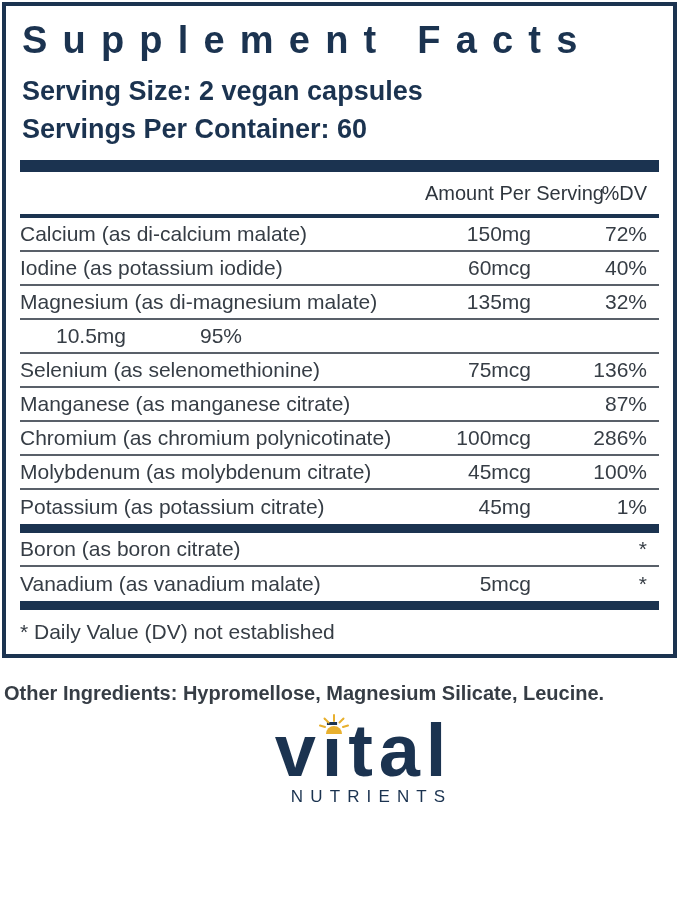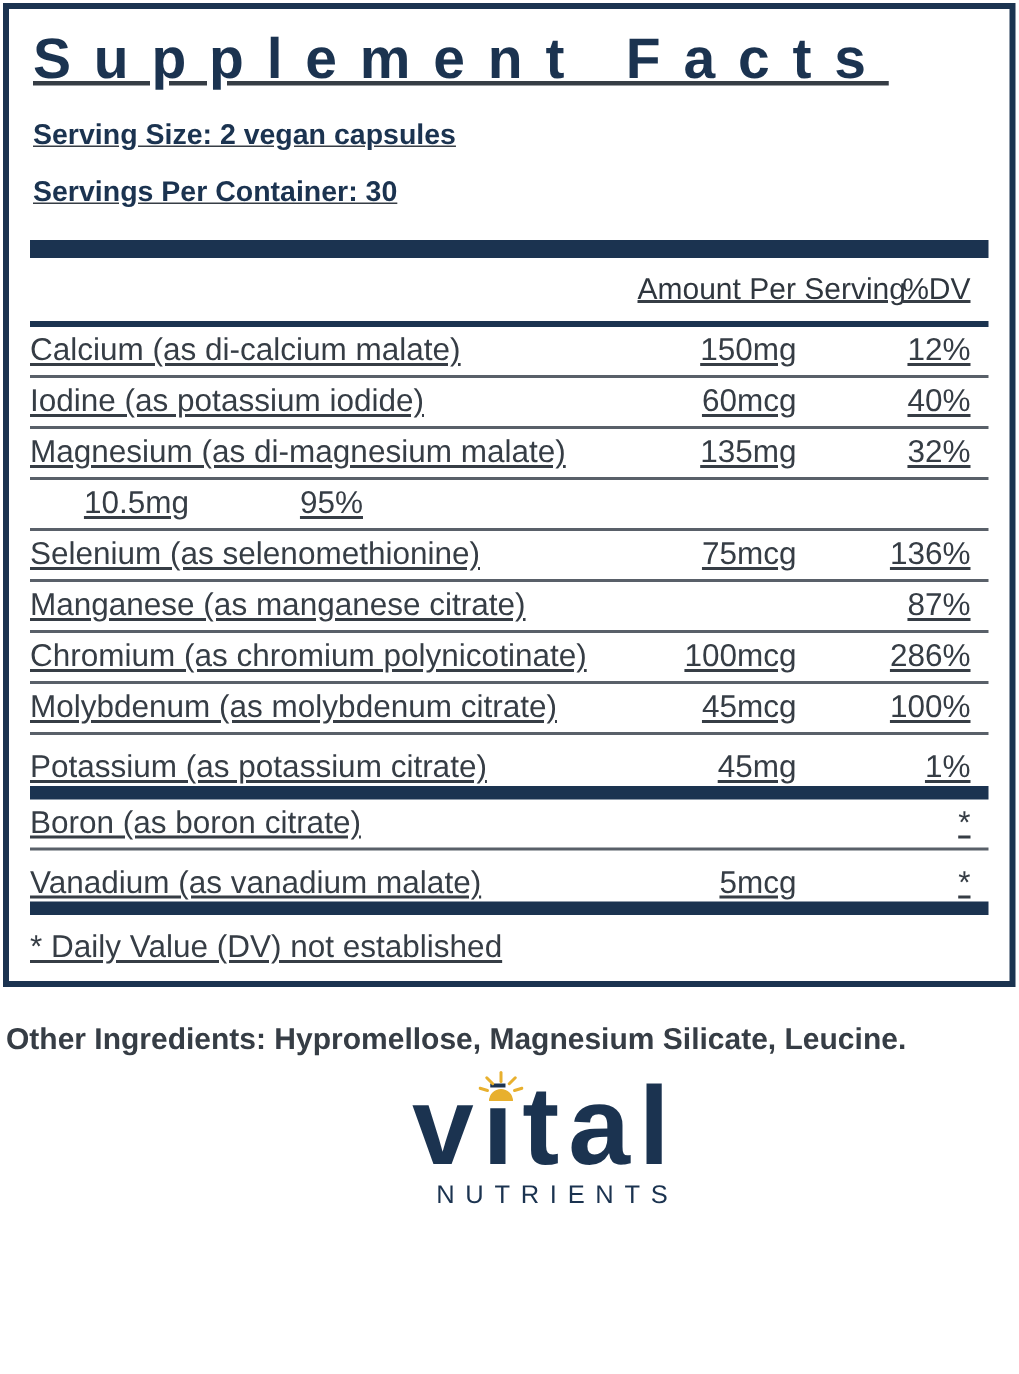--- a/index.html
+++ b/index.html
@@ -11,44 +11,43 @@
   *{box-sizing:border-box;}
   html,body{margin:0;padding:0;}
   body{
     width:679px;height:916px;overflow:hidden;background:#fff;
     font-family:"Liberation Sans",sans-serif;color:var(--text);
   }
   .panel{
     margin:2px 2px 0 2px;
     border:4px solid var(--navy);
     padding:10px 14px 0 14px;
-    text-decoration:underline;
   }
   .sf-title{
     font-size:38px;font-weight:bold;color:var(--navy);
     letter-spacing:0.40em;white-space:nowrap;line-height:44px;
     margin:2px 0 10px 2px;
   }
   .serving-block{margin-left:2px;}
   .serving-line{
-    font-size:19px;font-weight:bold;color:var(--navy);line-height:38px;
+    font-size:27px;font-weight:bold;color:var(--navy);line-height:38px;
   }
   .bar-thick{height:12px;background:var(--navy);margin-top:12px;}
   .hdr-row{
     display:flex;align-items:center;height:42px;font-size:20px;color:#2f363e;
   }
   .hdr-rule{height:4px;background:var(--navy);}
   .col-name{flex:1;text-align:left;}
   .col-amt{width:106px;text-align:right;white-space:nowrap;}
   .col-dv{width:128px;text-align:right;padding-right:12px;white-space:nowrap;}
   .row{
     display:flex;align-items:center;height:34px;font-size:21px;
     border-bottom:2px solid var(--rule);
   }
-  .row.no-rule{border-bottom:none;align-items:flex-end;}
+  .row.no-rule{border-bottom:none;}
   .divider-thick{height:9px;background:var(--navy);}
   .footnote-row{
     display:flex;align-items:center;height:44px;font-size:21px;
   }
   .other-ingredients{
     margin:24px 0 0 4px;font-size:20px;color:var(--text);font-weight:bold;
   }
   .logo{
     width:fit-content;margin:14px auto 0 auto;transform:translateX(24px);
     text-align:right;position:relative;
@@ -65,36 +64,36 @@
 </style>
 </head>
 <body>
 
 <div class="panel">
 
   <div class="sf-title">Supplement Facts</div>
 
   <div class="serving-block">
     <div class="serving-line">Serving Size: 2 vegan capsules</div>
-    <div class="serving-line">Servings Per Container: 30</div>
+    <div class="serving-line">Servings Per Container: 60</div>
   </div>
 
   <div class="bar-thick"></div>
 
   <div class="hdr-row">
     <div class="col-name"></div>
     <div class="col-amt">Amount Per Serving</div>
     <div class="col-dv">%DV</div>
   </div>
   <div class="hdr-rule"></div>
 
   <div class="row">
     <div class="col-name">Calcium (as di-calcium malate)</div>
     <div class="col-amt">150mg</div>
-    <div class="col-dv">12%</div>
+    <div class="col-dv">72%</div>
   </div>
   <div class="row">
     <div class="col-name">Iodine (as potassium iodide)</div>
     <div class="col-amt">60mcg</div>
     <div class="col-dv">40%</div>
   </div>
   <div class="row">
     <div class="col-name">Magnesium (as di-magnesium malate)</div>
     <div class="col-amt">135mg</div>
     <div class="col-dv">32%</div>

